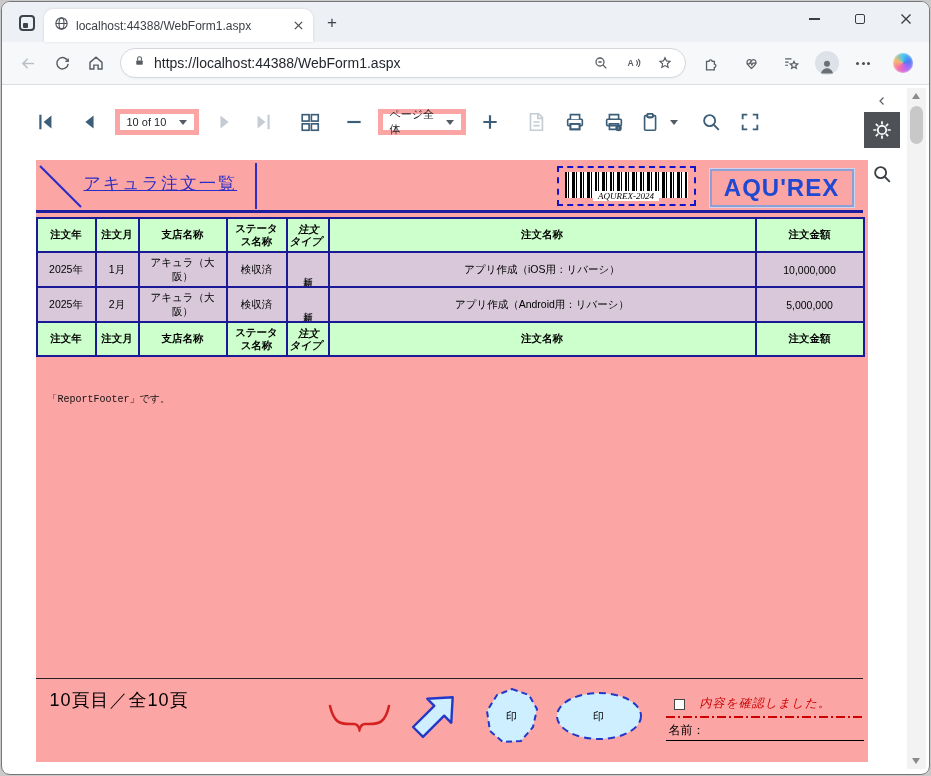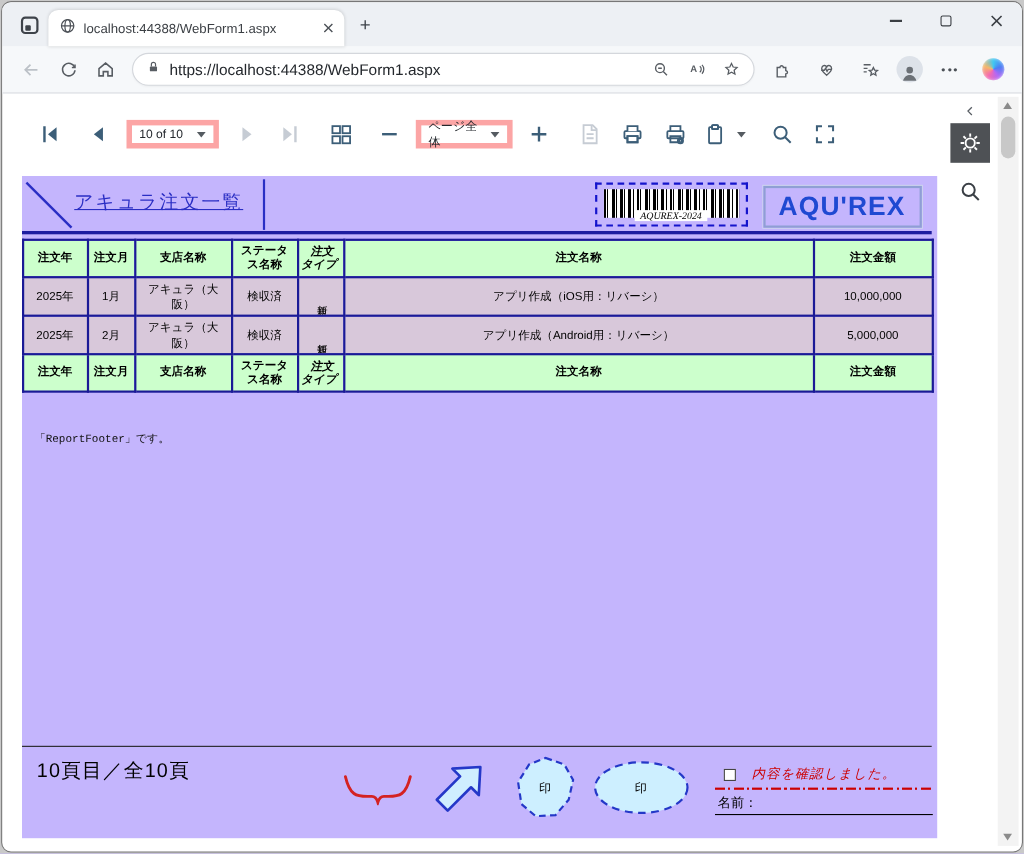--- a/index.html
+++ b/index.html
@@ -50,21 +50,21 @@
   .gear-btn { position:absolute; right:28px; top:26px; width:36px; height:36px; background:#4e5155; display:flex; align-items:center; justify-content:center; }
   .rail-search { position:absolute; right:32px; top:74px; width:28px; height:28px; display:flex; align-items:center; justify-content:center; color:#3a3f45; }
   .scrollbar { position:absolute; right:2px; top:2px; bottom:4px; width:19px; background:#f3f3f3; }
   .sb-up,.sb-down { position:absolute; left:0; width:19px; height:16px; display:flex; align-items:center; justify-content:center; }
   .sb-up{top:0;} .sb-down{bottom:0;}
   .tri-up { width:0;height:0;border-left:4.5px solid transparent;border-right:4.5px solid transparent;border-bottom:6px solid #8b8b8b; }
   .tri-down { width:0;height:0;border-left:4.5px solid transparent;border-right:4.5px solid transparent;border-top:6px solid #8b8b8b; }
   .sb-thumb { position:absolute; left:3px; right:3px; top:18px; height:38px; background:#c8c8c8; border-radius:8px; }
 
   
-  .report { position:absolute; left:16px; top:74px; width:832px; height:602px; background:#c4b5fd; }
+  .report { position:absolute; left:32px; top:74px; width:832px; height:602px; background:#fca5a5; }
   .diag { position:absolute; left:2px; top:4px; }
   .rpt-title { position:absolute; left:48px; top:12px; font-size:17px; color:#2a2ec4; text-decoration:underline; letter-spacing:2px; }
   .vrule { position:absolute; left:219px; top:3px; width:2px; height:46px; background:#2a2ec4; }
   .barcode-box { position:absolute; left:521px; top:6px; width:139px; height:40px; border:2px dashed #1414cc; padding:4px 6px 0; }
   .bars { height:26px; background:repeating-linear-gradient(90deg,#000 0 2px,#fff 2px 3px,#000 3px 4px,#fff 4px 7px,#000 7px 10px,#fff 10px 11px,#000 11px 12px,#fff 12px 15px); }
   .bc-label { position:absolute; left:50%; transform:translateX(-50%); bottom:3px; background:#fff; padding:0 5px; font-size:9px; font-style:italic; font-family:"Liberation Serif","DejaVu Serif",serif; white-space:nowrap;margin-top:16px; }
   .logo-box { position:absolute; left:674px; top:9px; width:144px; height:38px; border:2px solid #8f9fd4; box-shadow:0 0 0 1px #cdd4ee; display:flex; align-items:center; justify-content:center; }
   .logo-text { font-size:24px; font-weight:bold; color:#1f49d2; letter-spacing:1px;text-align:right; }
   .hrule { position:absolute; left:0; top:50px; width:827px; height:3px; background:#1d1da0; }
 

